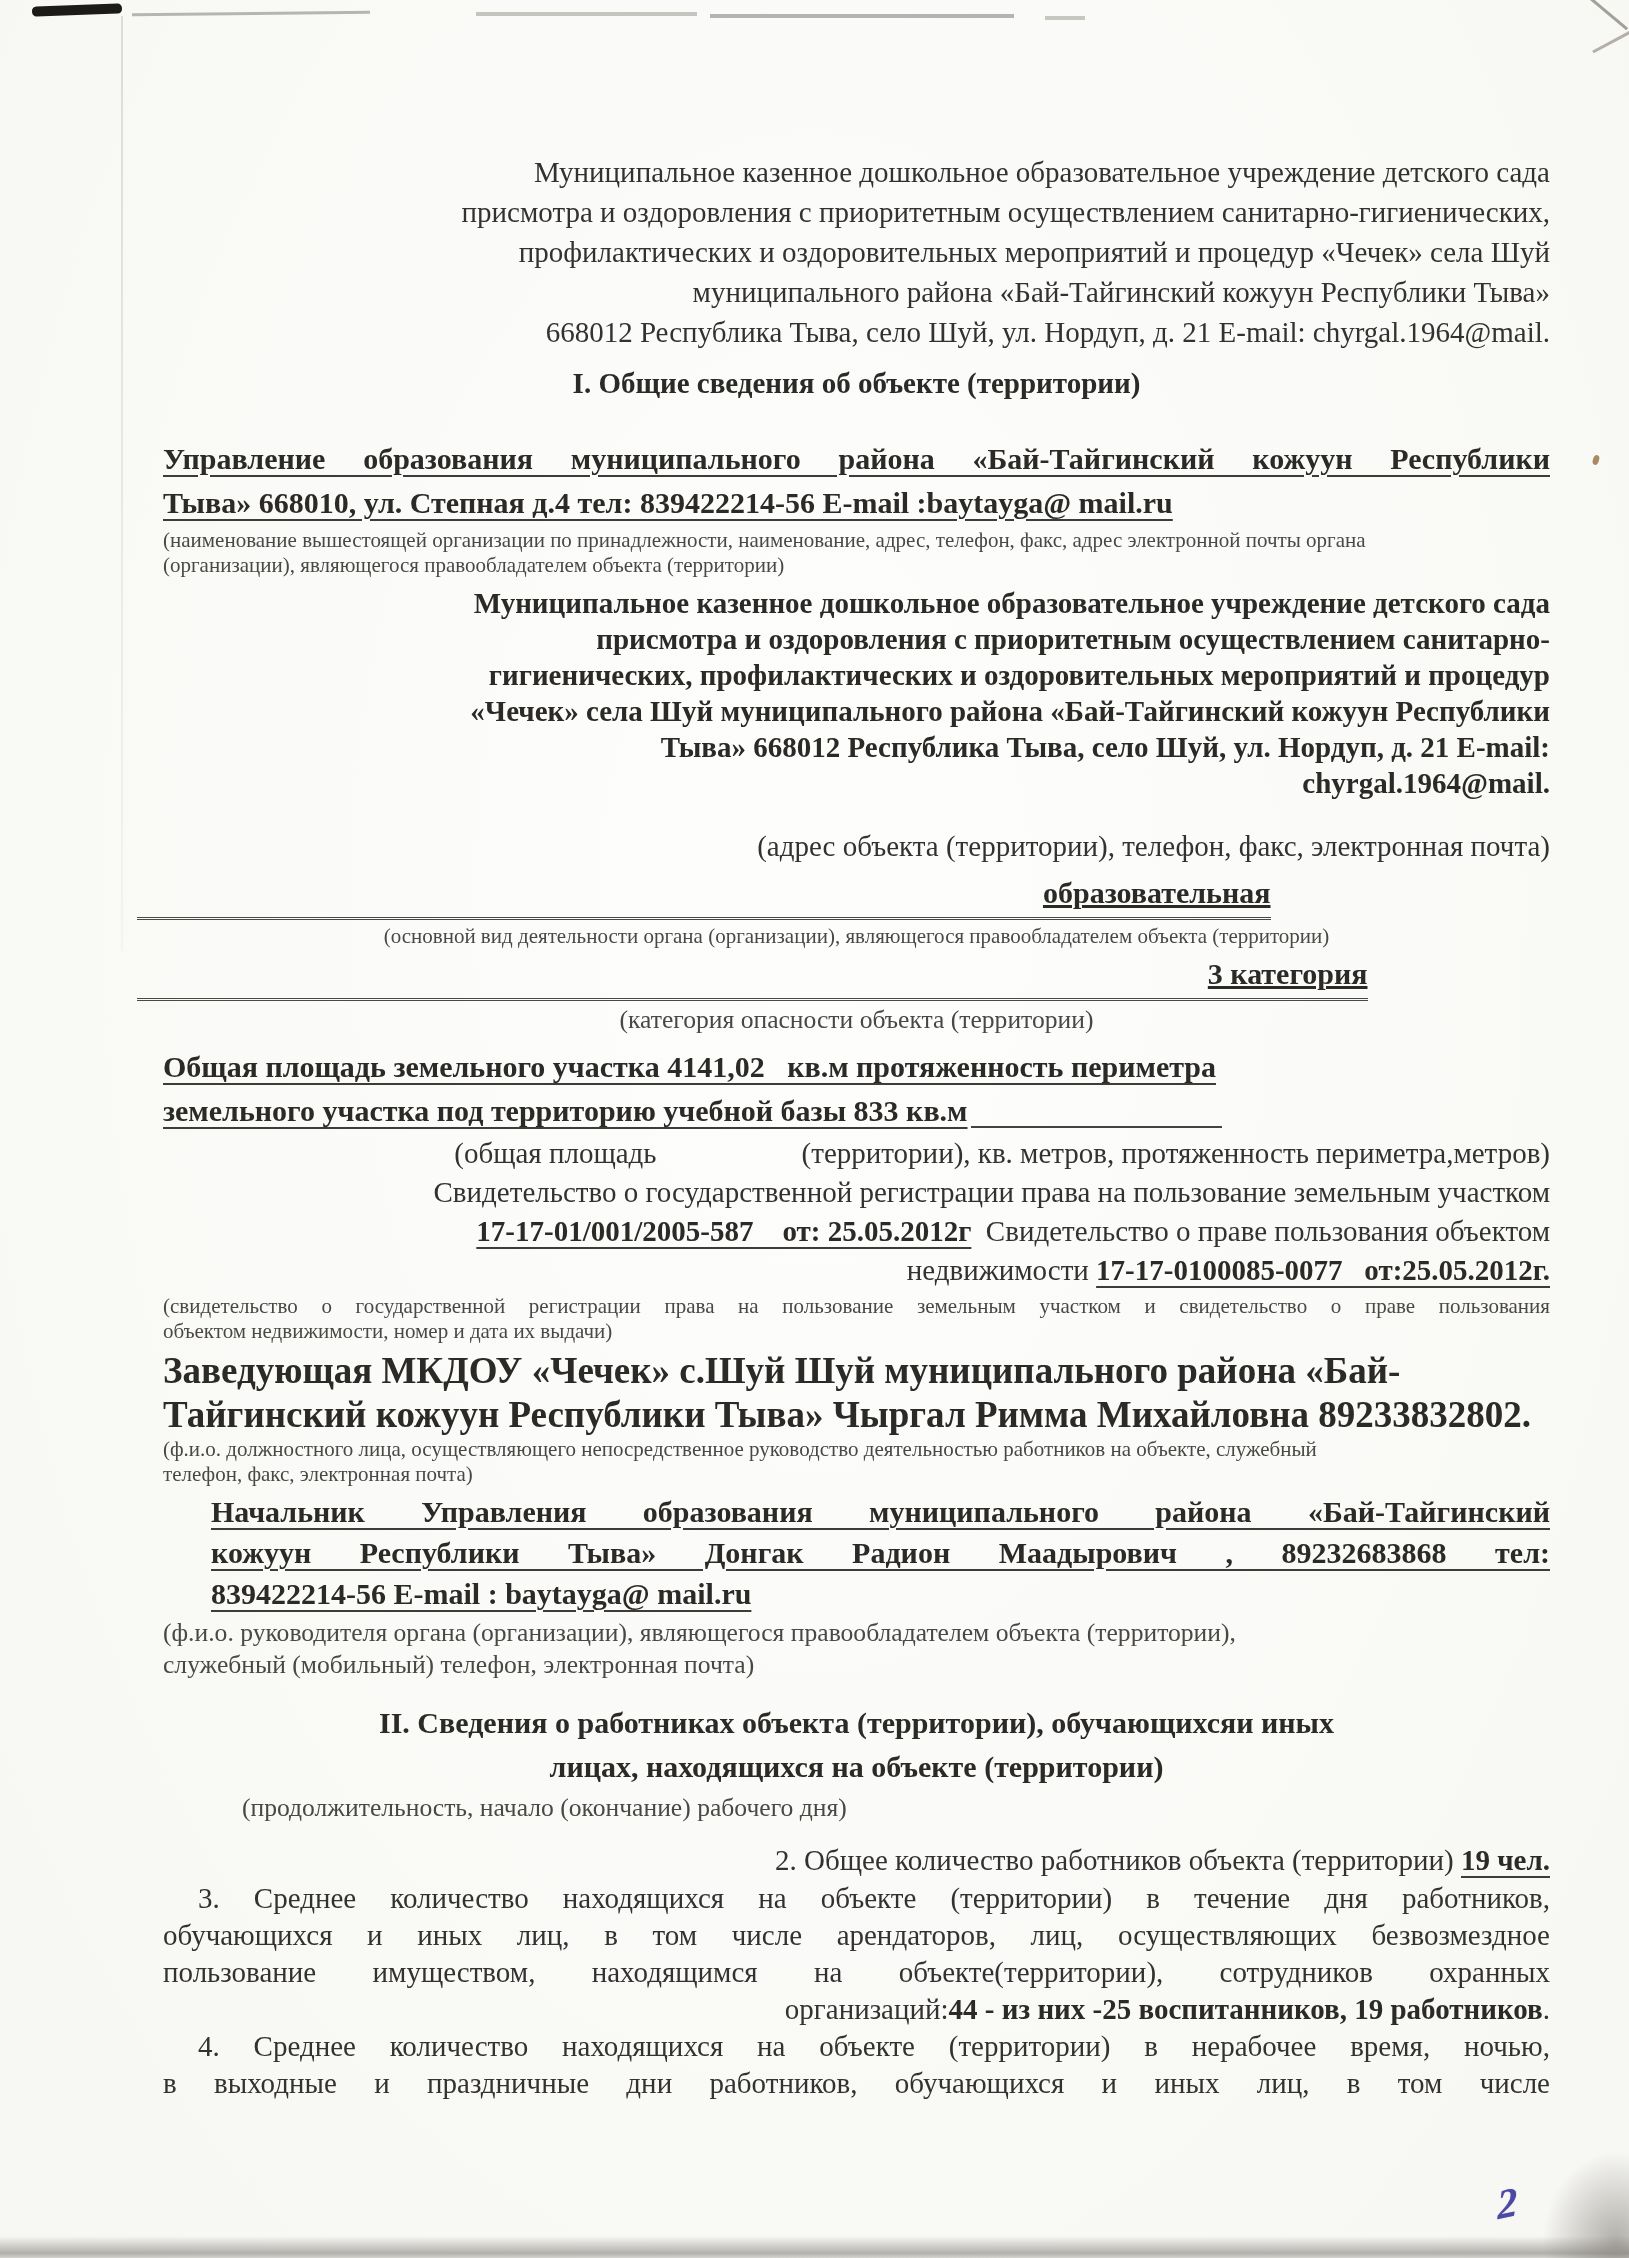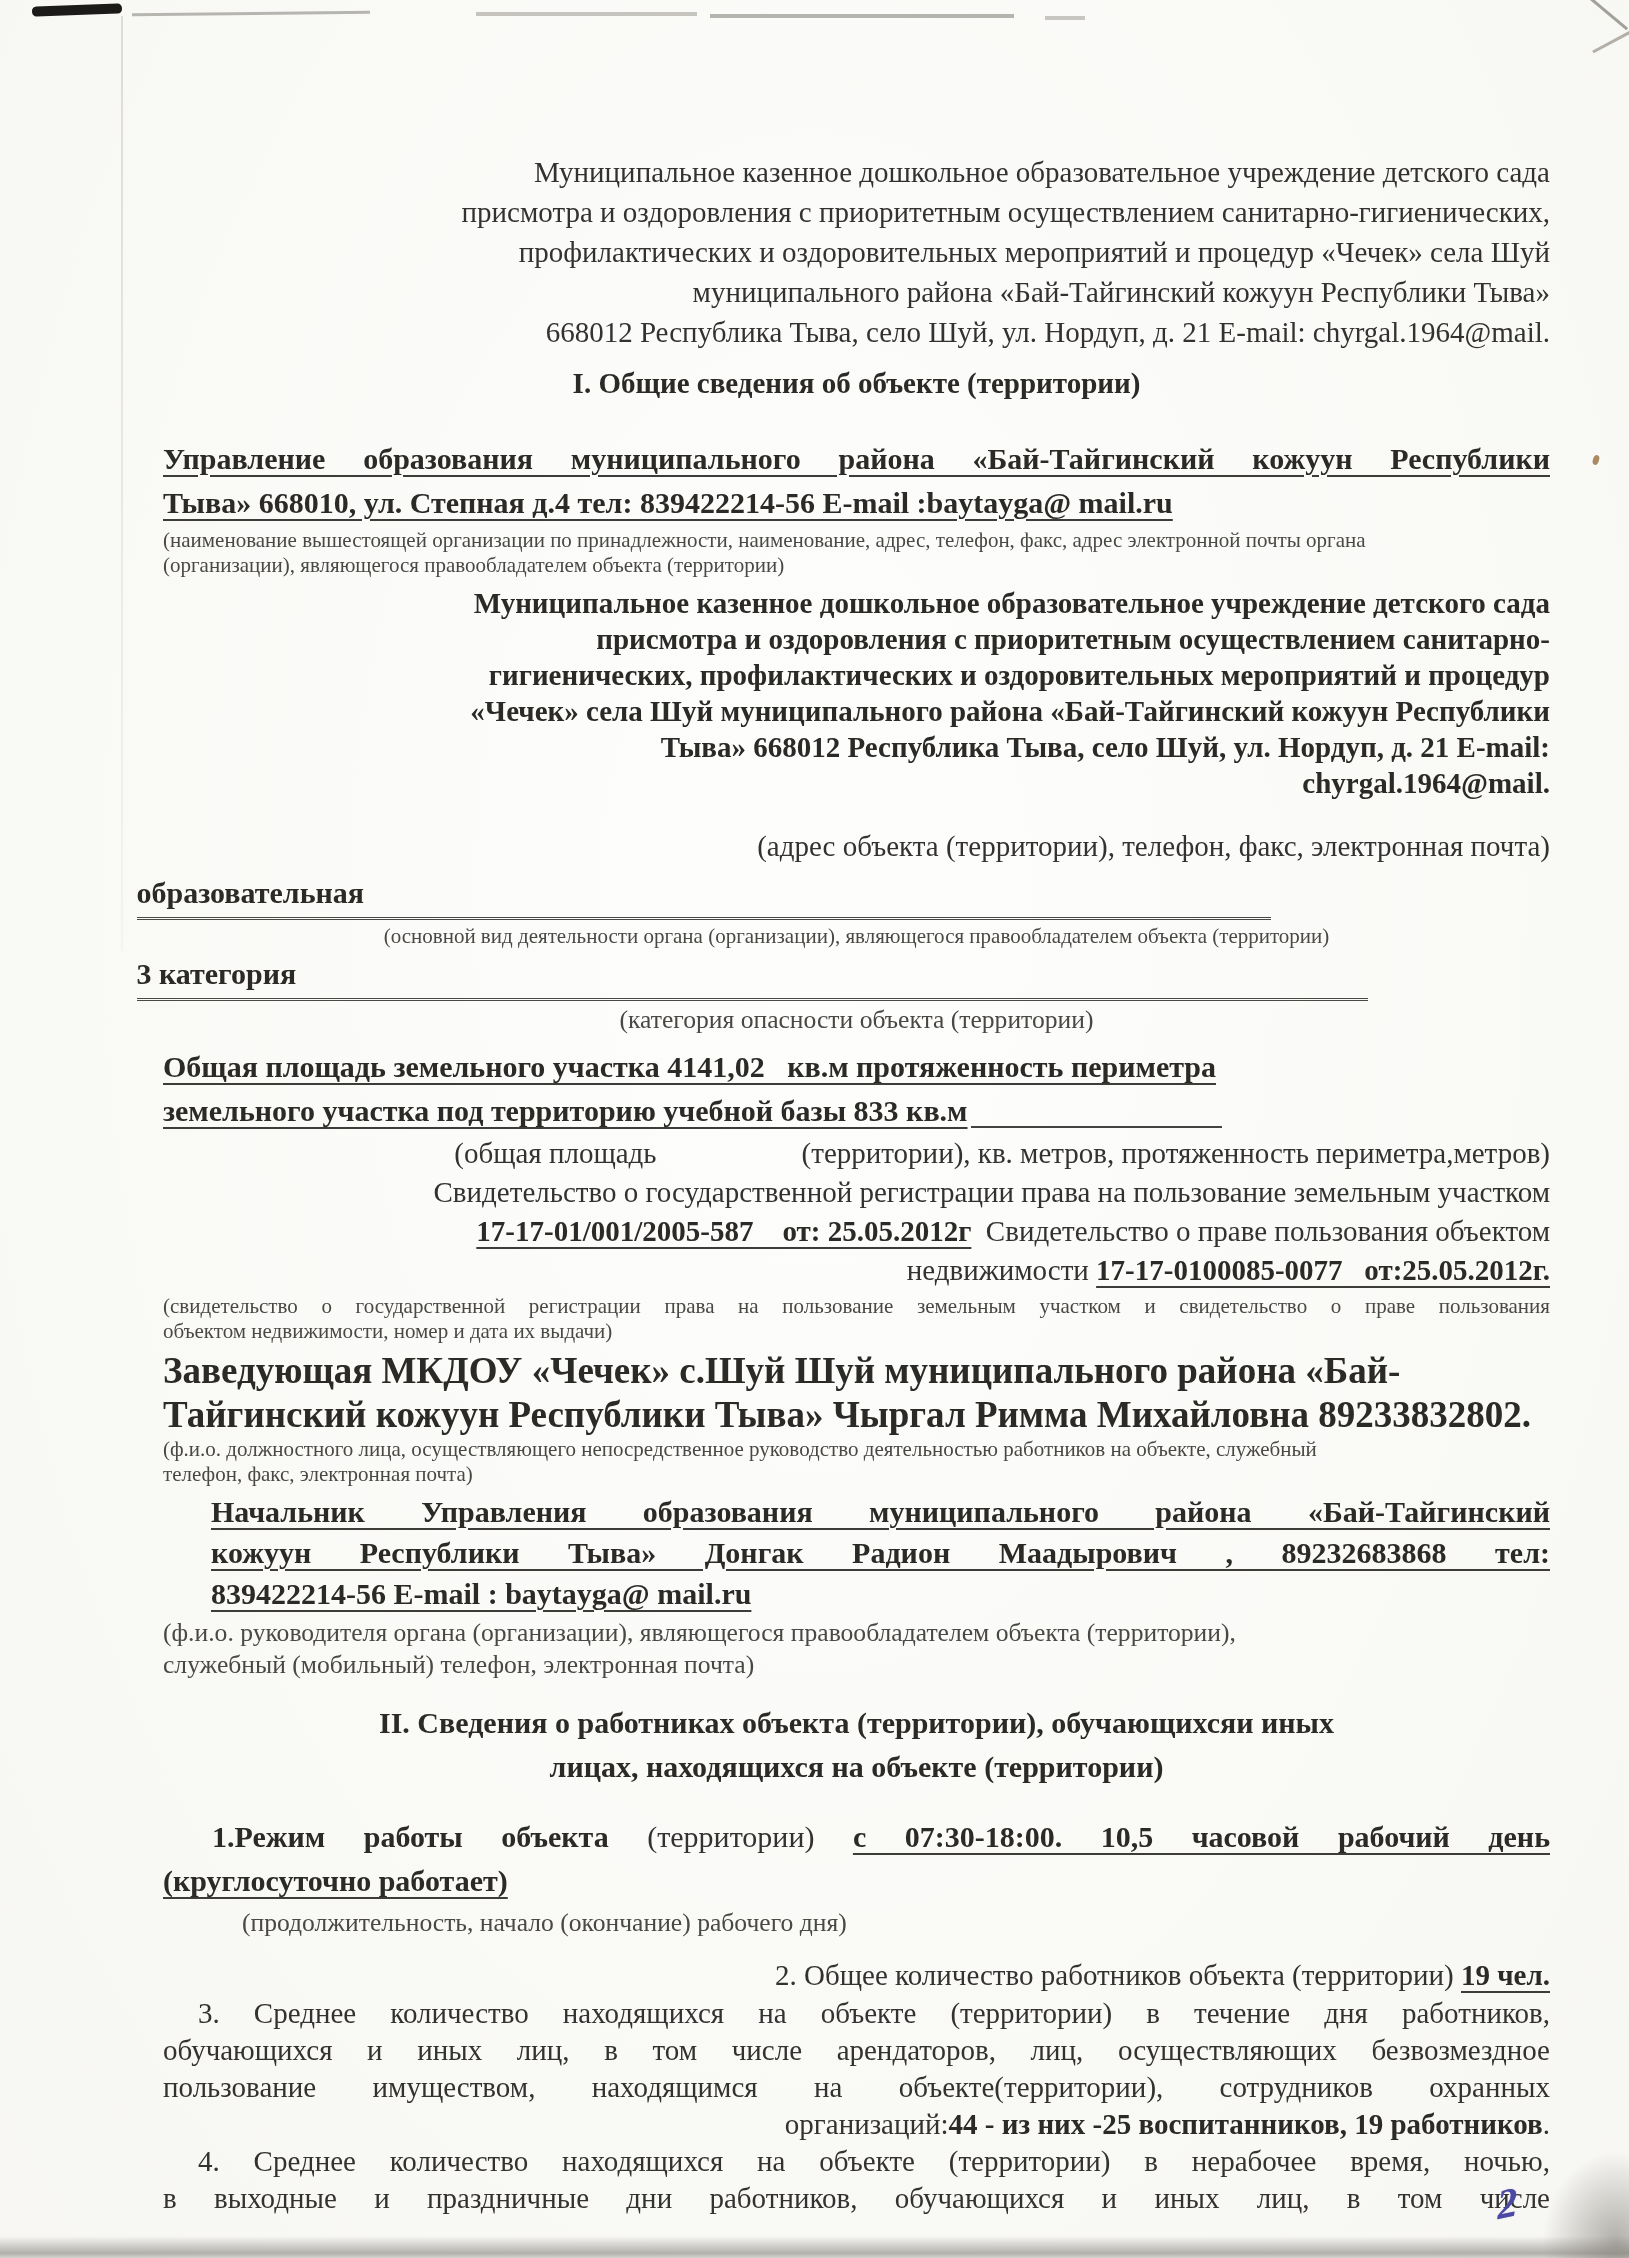--- a/index.html
+++ b/index.html
@@ -27,21 +27,21 @@
   .lh41 { line-height:36px; }
   .lh42 { line-height:37px; }
   .lh44 { line-height:39px; }
   .lh46 { line-height:41px; }
   .b { font-weight:bold; color:#2c2a27; }
   .u { text-decoration:underline; text-decoration-thickness:2.2px; text-underline-offset:6.2px; text-decoration-color:#3e3c38; }
   .jline { text-align:justify; text-align-last:justify; }
   .center { text-align:center; }
   .cap { color:#4a4845; }
   .prewrap { white-space:pre-wrap; }
-  .fieldline { border-bottom:3.5px double #4a4845; padding-bottom:1.8px; text-align:left; }
+  .fieldline { border-bottom:3.5px double #4a4845; padding-bottom:1.8px; text-align:right;text-decoration:underline; }
   .ufill { display:inline-block; width:251px; height:3.5px; border-bottom:2.6px solid #45433f; position:relative; top:6.2px; margin-left:3.5px; }
   .pen2 {
     position:absolute; left:1497px; top:2179px;
     font-size:41px; font-style:italic; font-weight:bold;
     color:#4c49a5; text-shadow:0 0 0.9px rgba(76,73,165,0.55);
     transform:rotate(-12deg) skewX(-10deg);
   }
   .artifact { position:absolute; }
 </style>
 </head>
@@ -141,26 +141,20 @@
     <div style="margin-top:3.5px;">
       <div class="ln t29 cap">(ф.и.о. руководителя органа (организации), являющегося правообладателем объекта (территории),</div>
       <div class="ln t29 cap">служебный (мобильный) телефон, электронная почта)</div>
     </div>
 
     <div style="margin-top:19.4px;">
       <div class="ln t34 b center">II.  Сведения о работниках объекта (территории), обучающихсяи иных</div>
       <div class="ln t34 b center">лицах, находящихся на объекте (территории)</div>
     </div>
 
-    <div style="margin-top:26.5px;">
-      <div class="ln t34 jline" style="text-indent:49px;">
-        <span class="b">1.Режим работы объекта </span><span>(территории) </span><span class="b u">с 07:30-18:00. 10,5 часовой рабочий день</span>
-      </div>
-      <div class="ln t34 b u">(круглосуточно работает)</div>
-    </div>
     <div class="ln t29 cap" style="margin-top:3.5px;text-indent:79px;">(продолжительность, начало (окончание) рабочего дня)</div>
 
     <div class="ln t33" style="margin-top:16px;text-indent:35px;">
       <span>2. Общее количество работников объекта (территории) </span><span class="b u">19 чел.</span>
     </div>
 
     <div>
       <div class="ln t33 lh42 jline" style="text-indent:35px;">3. Среднее количество находящихся на объекте (территории) в течение дня работников,</div>
       <div class="ln t33 lh42 jline">обучающихся и иных лиц, в том числе арендаторов, лиц, осуществляющих безвозмездное</div>
       <div class="ln t33 lh42 jline">пользование имуществом, находящимся на объекте(территории), сотрудников охранных</div>

